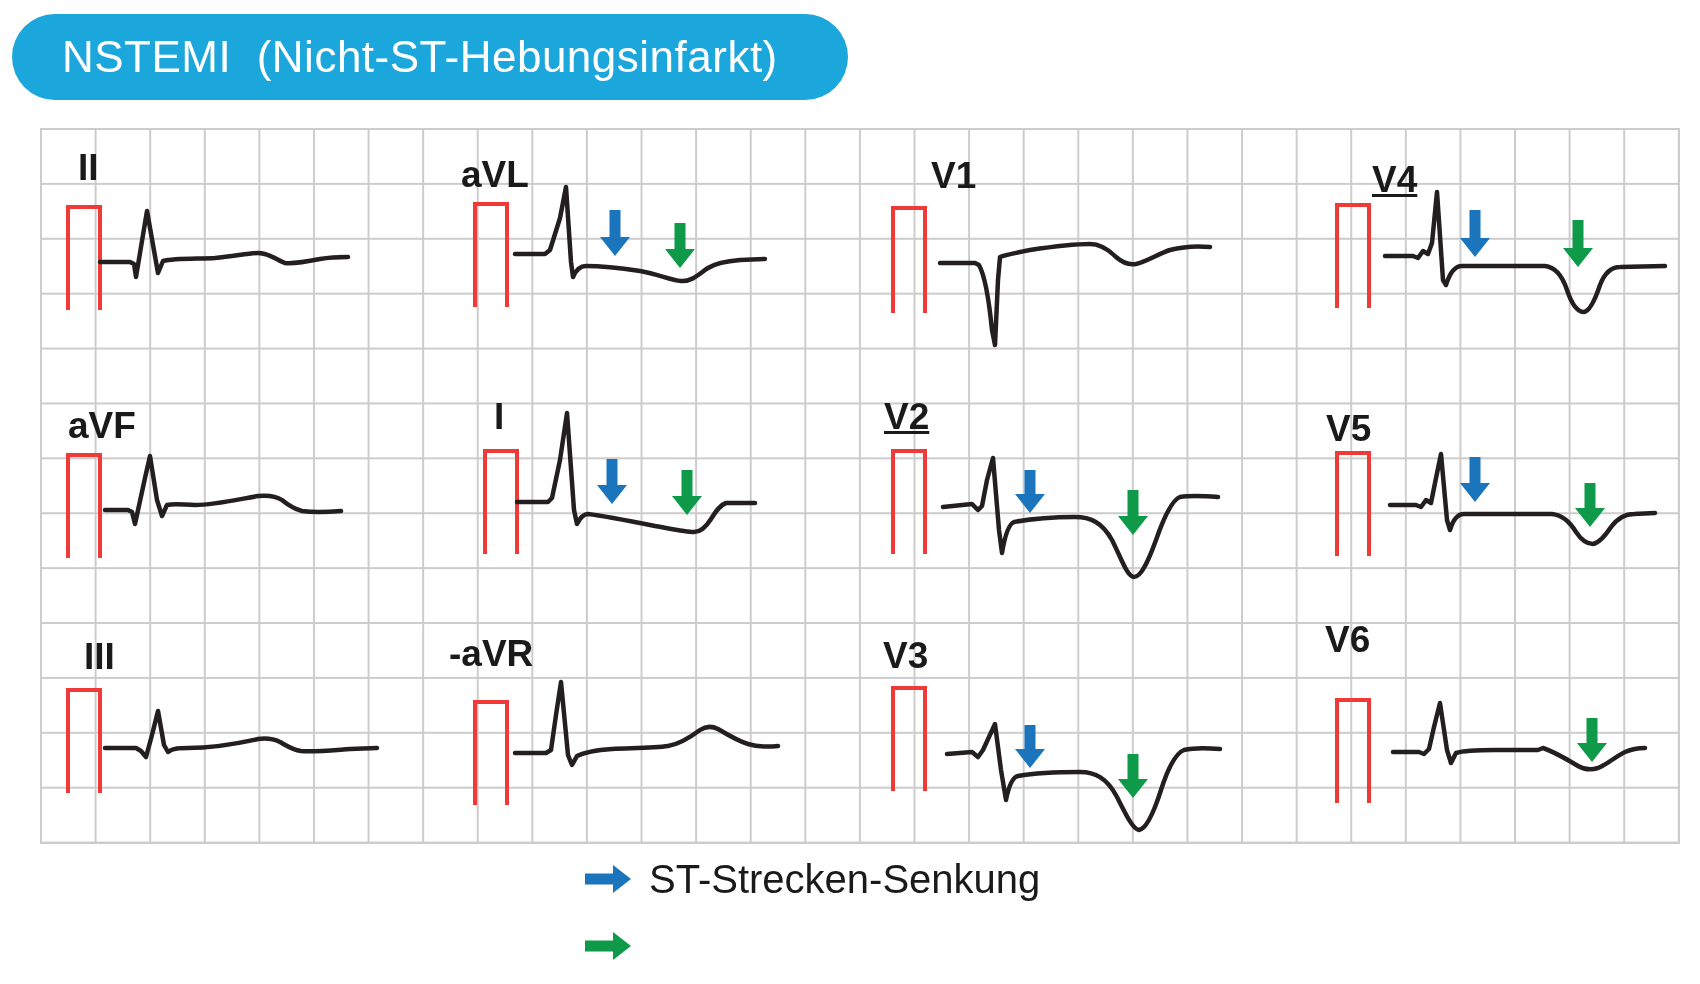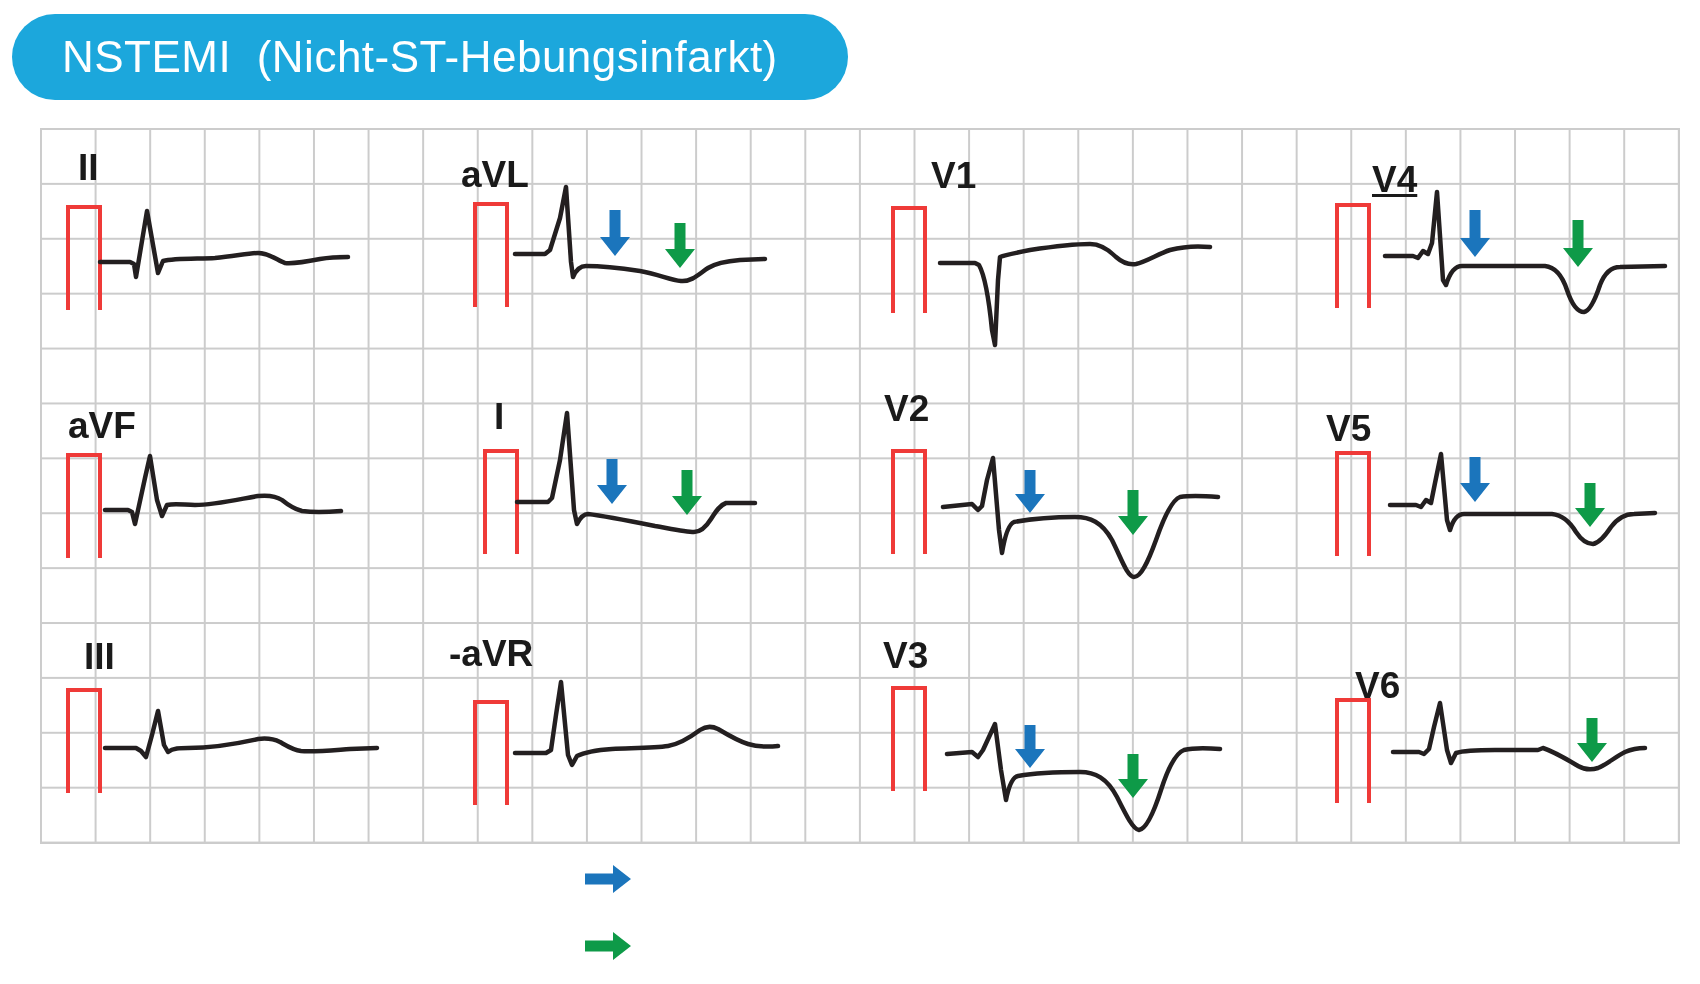--- a/index.html
+++ b/index.html
@@ -52,26 +52,26 @@
 
 <div class="ecg-grid"></div>
 
 <div>
   <div class="lead-label" style="left:70px;top:149px;margin-left:8px;">II</div>
   <div class="lead-label" style="left:461px;top:156px;">aVL</div>
   <div class="lead-label" style="left:883px;top:157px;margin-left:48px;">V1</div>
   <div class="lead-label" style="left:1372px;top:161px;text-decoration:underline;">V4</div>
   <div class="lead-label" style="left:68px;top:407px;">aVF</div>
   <div class="lead-label" style="left:494px;top:398px;">I</div>
-  <div class="lead-label" style="left:884px;top:390px;">V2</div>
+  <div class="lead-label" style="left:884px;top:398px;text-decoration:underline;">V2</div>
   <div class="lead-label" style="left:1326px;top:398px;margin-top:12px;">V5</div>
   <div class="lead-label" style="left:84px;top:638px;">III</div>
   <div class="lead-label" style="left:449px;top:635px;">-aVR</div>
   <div class="lead-label" style="left:883px;top:637px;">V3</div>
-  <div class="lead-label" style="left:1325px;top:667px;margin-left:30px;">V6</div>
+  <div class="lead-label" style="left:1325px;top:621px;">V6</div>
 </div>
 
 <svg class="overlay" viewBox="0 0 1700 984">
 
   <g>
     <path class="pulse" d="M68,310 L68,207 L100,207 L100,310"></path>
     <path class="trace" d="M100,262 L130,262 L134,264 L136,277 L147,211 L158,273 L163,261 C175,258 200,259 215,258 C235,256 250,253 258,253 C270,253 278,261 285,263 C295,264 310,261 320,259 C332,257 342,257 348,257"></path>
   </g>
 
   <g>
@@ -141,19 +141,20 @@
     <path class="trace" d="M1393,752 L1419,752 L1424,754 L1429,749 L1434,727 L1440,703 L1447,750 L1451,763 L1456,753 C1465,750 1480,750 1495,750 L1538,750 L1543,748 C1555,752 1568,760 1578,766 C1585,770 1592,770 1598,768 C1606,765 1615,757 1625,752 C1632,749 1640,748 1645,748"></path>
     <path class="arrow-t" d="M1586.5,718 L1597.5,718 L1597.5,743 L1607,743 L1592,762 L1577,743 L1586.5,743 Z"></path>
   </g>
 </svg>
 
 <div>
   <div class="legend-row" style="left:583px;top:856px;">
     <svg class="legend-arrow" width="48" height="30" viewBox="583 864 48 30">
       <path class="arrow-st" d="M585,873.5 L613,873.5 L613,865 L631,879 L613,893 L613,884.5 L585,884.5 Z"></path>
     </svg>
+    <span class="legend-text">ST-Strecken-Senkung</span>
   </div>
   <div class="legend-row" style="left:583px;top:923px;">
     <svg class="legend-arrow" width="48" height="30" viewBox="583 931 48 30">
       <path class="arrow-t" d="M585,940.5 L613,940.5 L613,932 L631,946 L613,960 L613,951.5 L585,951.5 Z"></path>
     </svg>
   </div>
 </div>
 
 </body></html>

